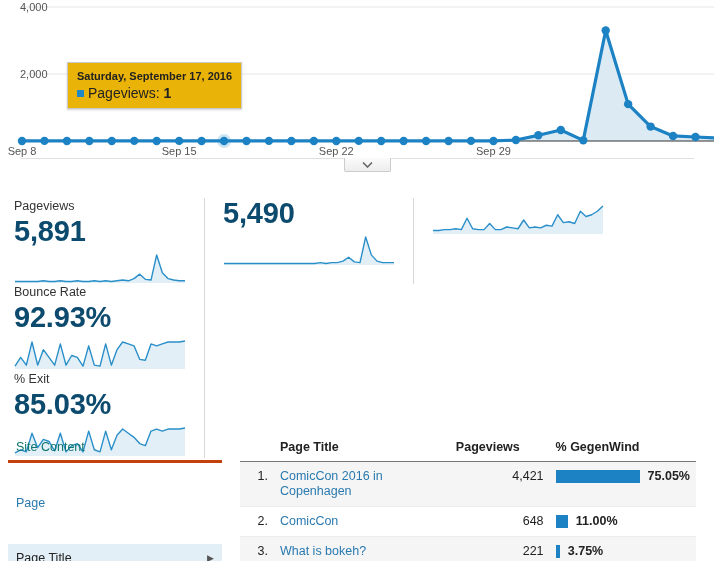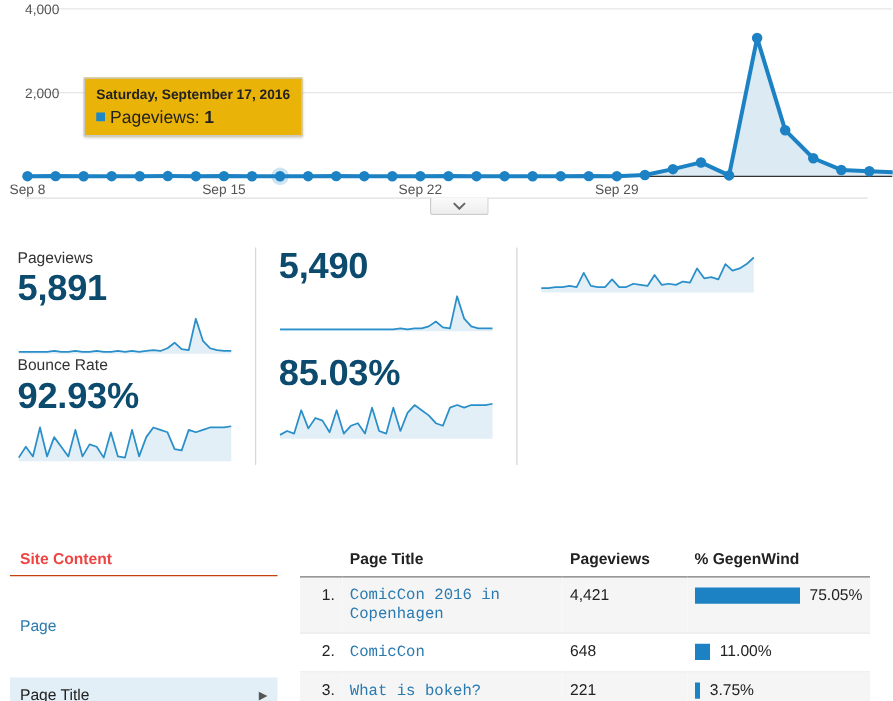--- a/index.html
+++ b/index.html
@@ -83,21 +83,21 @@
 
   
   .cards {
     margin-top: 20px;
     padding: 0 14px;
   }
   .card-row {
     display: flex;
     height: 86px;
   }
-  .card-row.second { height: 88px; }
+  .card-row.second { height: 88px; flex-direction: column; }
   .card {
     width: 172px;
     padding-right: 18px;
     border-right: 1px solid #d8d8d8;
     margin-right: 18px;
     box-sizing: content-box;
     position: relative;
   }
   .card:last-child { border-right: none; }
   .card-label {
@@ -126,24 +126,24 @@
     width: 714px;
     display: flex;
   }
   .sidebar {
     width: 214px;
     margin-left: 8px;
     padding-top: 6px;
   }
   .side-head {
     font-size: 12.5px;
-    font-weight: bold;
-    color: #ef4444;
+    font-weight: normal;
+    color: #0f766e;
     padding: 4px 8px 6px 8px;
-    border-bottom: 1px solid #c2410c;
+    border-bottom: 3px solid #c2410c;
   }
   .side-item {
     font-size: 12.5px;
     padding: 7px 8px 7px 8px;
     color: #2a7ab0;
     cursor: pointer;
     border-bottom: 1px solid transparent;
     margin-top: 26px;
   }
   .side-item.selected {
@@ -196,29 +196,30 @@
     text-align: right;
     padding-right: 4px;
     white-space: nowrap;
   }
   td.c-title a {
     color: #2a7ab0;
     text-decoration: none;
     line-height: 15px;
     display: inline-block;
     cursor: pointer;
-    font-family: Liberation Mono, monospace;
   }
   td.c-pv {
+    text-align: right;
     color: #222;
     white-space: nowrap;
   }
   td.c-pct {
     padding-left: 10px;
     white-space: nowrap;
+    font-weight: bold;
   }
   .pct-wrap {
     display: flex;
     align-items: center;
   }
   .pct-bar {
     height: 13px;
     background: #1c82c4;
     margin-right: 8px;
     flex: none;
@@ -330,20 +331,21 @@
       <div class="card-label">Bounce Rate</div>
       <div class="card-value">92.93%</div>
       <div class="card-spark">
           <svg width="172" height="34">
             <path d="M 1 32 L 1.00 29.10 L 6.67 20.41 L 12.33 28.14 L 18.00 4.97 L 23.67 28.14 L 29.33 12.69 L 35.00 20.41 L 40.67 28.14 L 46.33 6.90 L 52.00 28.14 L 57.67 18.48 L 63.33 20.41 L 69.00 29.10 L 74.67 8.83 L 80.33 28.14 L 86.00 29.10 L 91.67 6.90 L 97.33 28.14 L 103.00 12.69 L 108.67 4.97 L 114.33 6.90 L 120.00 8.83 L 125.67 22.34 L 131.33 23.31 L 137.00 6.90 L 142.67 8.83 L 148.33 6.90 L 154.00 4.97 L 159.67 4.97 L 165.33 4.97 L 171.00 4.00 L 171.00 32 Z" fill="#e2eff7"></path>
             <path d="M 1.00 29.10 L 6.67 20.41 L 12.33 28.14 L 18.00 4.97 L 23.67 28.14 L 29.33 12.69 L 35.00 20.41 L 40.67 28.14 L 46.33 6.90 L 52.00 28.14 L 57.67 18.48 L 63.33 20.41 L 69.00 29.10 L 74.67 8.83 L 80.33 28.14 L 86.00 29.10 L 91.67 6.90 L 97.33 28.14 L 103.00 12.69 L 108.67 4.97 L 114.33 6.90 L 120.00 8.83 L 125.67 22.34 L 131.33 23.31 L 137.00 6.90 L 142.67 8.83 L 148.33 6.90 L 154.00 4.97 L 159.67 4.97 L 165.33 4.97 L 171.00 4.00" fill="none" stroke="#2a8fc9" stroke-width="1.4" stroke-linejoin="round"></path>
           </svg>
         </div>
     </div>
     <div class="card">
+      <div class="card-label">% Exit</div>
       <div class="card-value">85.03%</div>
       <div class="card-spark">
           <svg width="172" height="34">
             <path d="M 1 32 L 1.00 28.89 L 6.67 25.78 L 12.33 27.85 L 18.00 9.19 L 23.67 23.70 L 29.33 15.41 L 35.00 17.48 L 40.67 26.81 L 46.33 9.19 L 52.00 27.85 L 57.67 21.63 L 63.33 19.56 L 69.00 27.85 L 74.67 7.11 L 80.33 25.78 L 86.00 27.85 L 91.67 7.11 L 97.33 25.78 L 103.00 11.26 L 108.67 5.04 L 114.33 9.19 L 120.00 13.33 L 125.67 19.56 L 131.33 21.63 L 137.00 7.11 L 142.67 5.04 L 148.33 7.11 L 154.00 5.04 L 159.67 5.04 L 165.33 5.04 L 171.00 4.00 L 171.00 32 Z" fill="#e2eff7"></path>
             <path d="M 1.00 28.89 L 6.67 25.78 L 12.33 27.85 L 18.00 9.19 L 23.67 23.70 L 29.33 15.41 L 35.00 17.48 L 40.67 26.81 L 46.33 9.19 L 52.00 27.85 L 57.67 21.63 L 63.33 19.56 L 69.00 27.85 L 74.67 7.11 L 80.33 25.78 L 86.00 27.85 L 91.67 7.11 L 97.33 25.78 L 103.00 11.26 L 108.67 5.04 L 114.33 9.19 L 120.00 13.33 L 125.67 19.56 L 131.33 21.63 L 137.00 7.11 L 142.67 5.04 L 148.33 7.11 L 154.00 5.04 L 159.67 5.04 L 165.33 5.04 L 171.00 4.00" fill="none" stroke="#2a8fc9" stroke-width="1.4" stroke-linejoin="round"></path>
           </svg>
         </div>
     </div>
     <div class="card"></div>
   </div>

